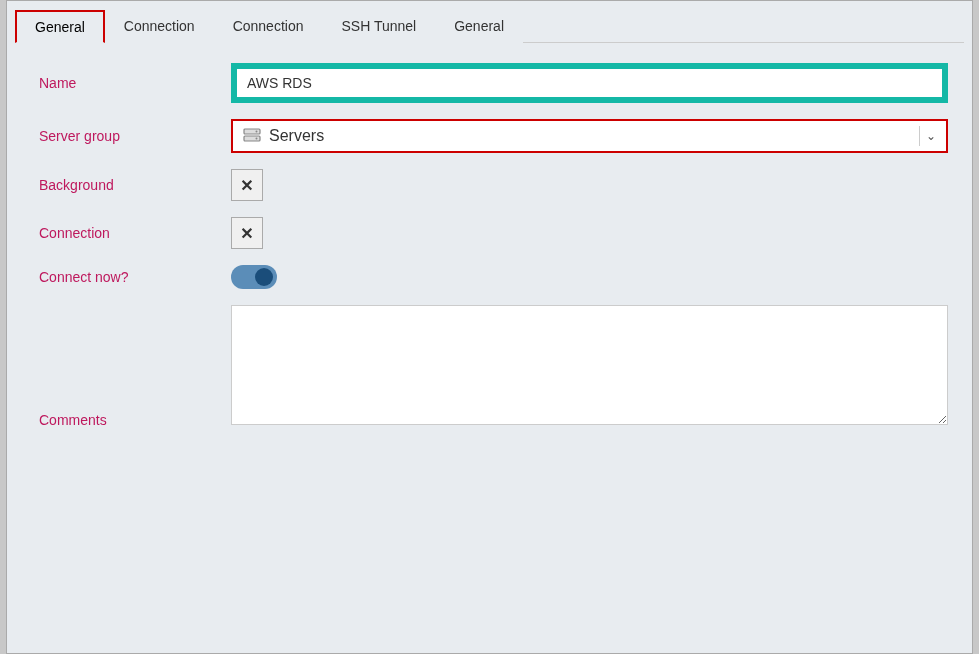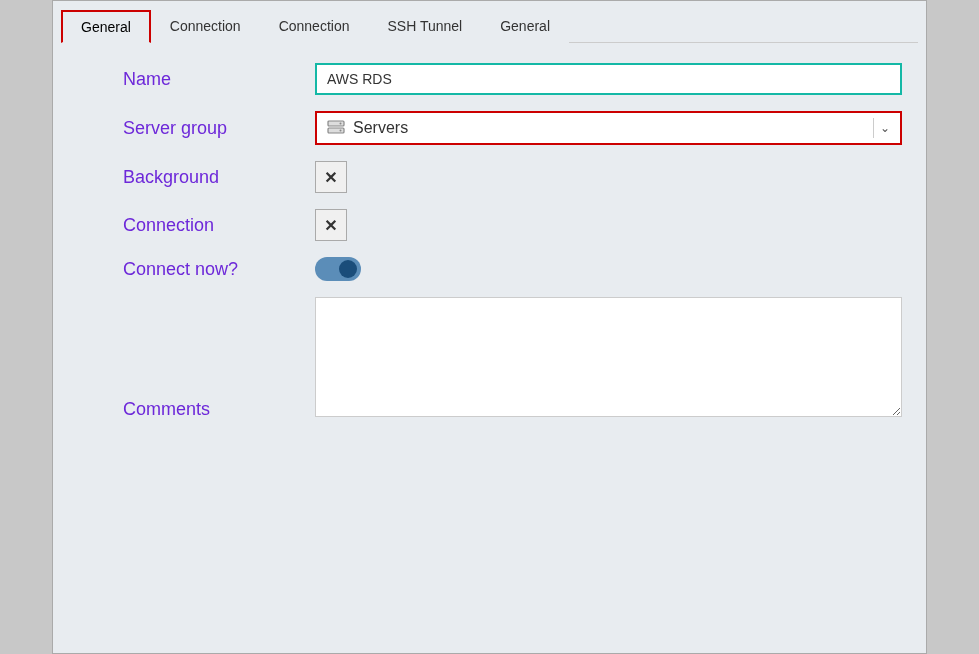--- a/index.html
+++ b/index.html
@@ -12,21 +12,21 @@
       background: #c8c8c8;
       display: flex;
       justify-content: center;
       align-items: center;
       min-height: 100vh;
       font-family: -apple-system, BlinkMacSystemFont, 'Segoe UI', Arial, sans-serif;
       font-size: 14px;
     }
 
     .dialog-container {
-      width: 875px;
+      width: 967px;
       height: 654px;
       background: #e8ecf0;
       border: 1px solid #aaa;
       display: flex;
       flex-direction: column;
       padding: 8px;
     }
 
     .tab-bar {
       display: flex;
@@ -67,34 +67,33 @@
       margin-bottom: 16px;
     }
 
     .form-row.comments-row {
       align-items: flex-end;
     }
 
     .form-label {
       width: 200px;
       min-width: 200px;
-      color: #6d28d9;
-      font-size: 18px;
+      color: #be185d;
+      font-size: 14px;
       padding-left: 8px;
-      margin-left: 38px;
     }
 
     .form-control-wrapper {
       flex: 1;
     }
 
     .text-input {
       width: 100%;
       padding: 6px 10px;
-      border: 2px solid #14b8a6;
+      border: 6px solid #14b8a6;
       background: #fff;
       font-size: 14px;
       color: #333;
       outline: none;
     }
 
     .server-group-wrapper {
       flex: 1;
       display: flex;
       align-items: center;

